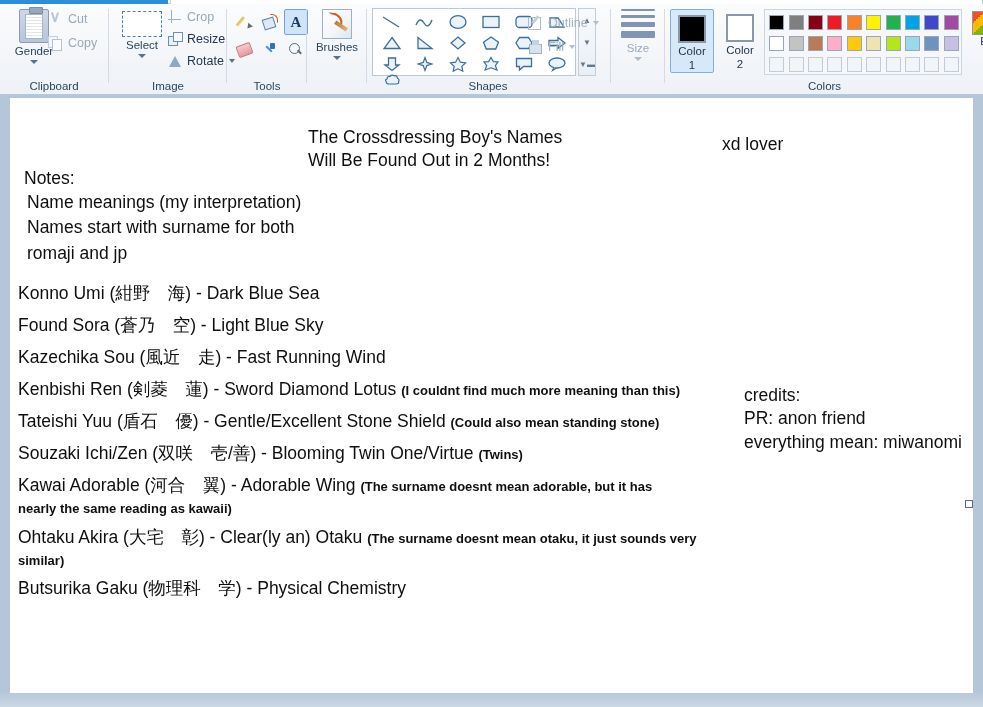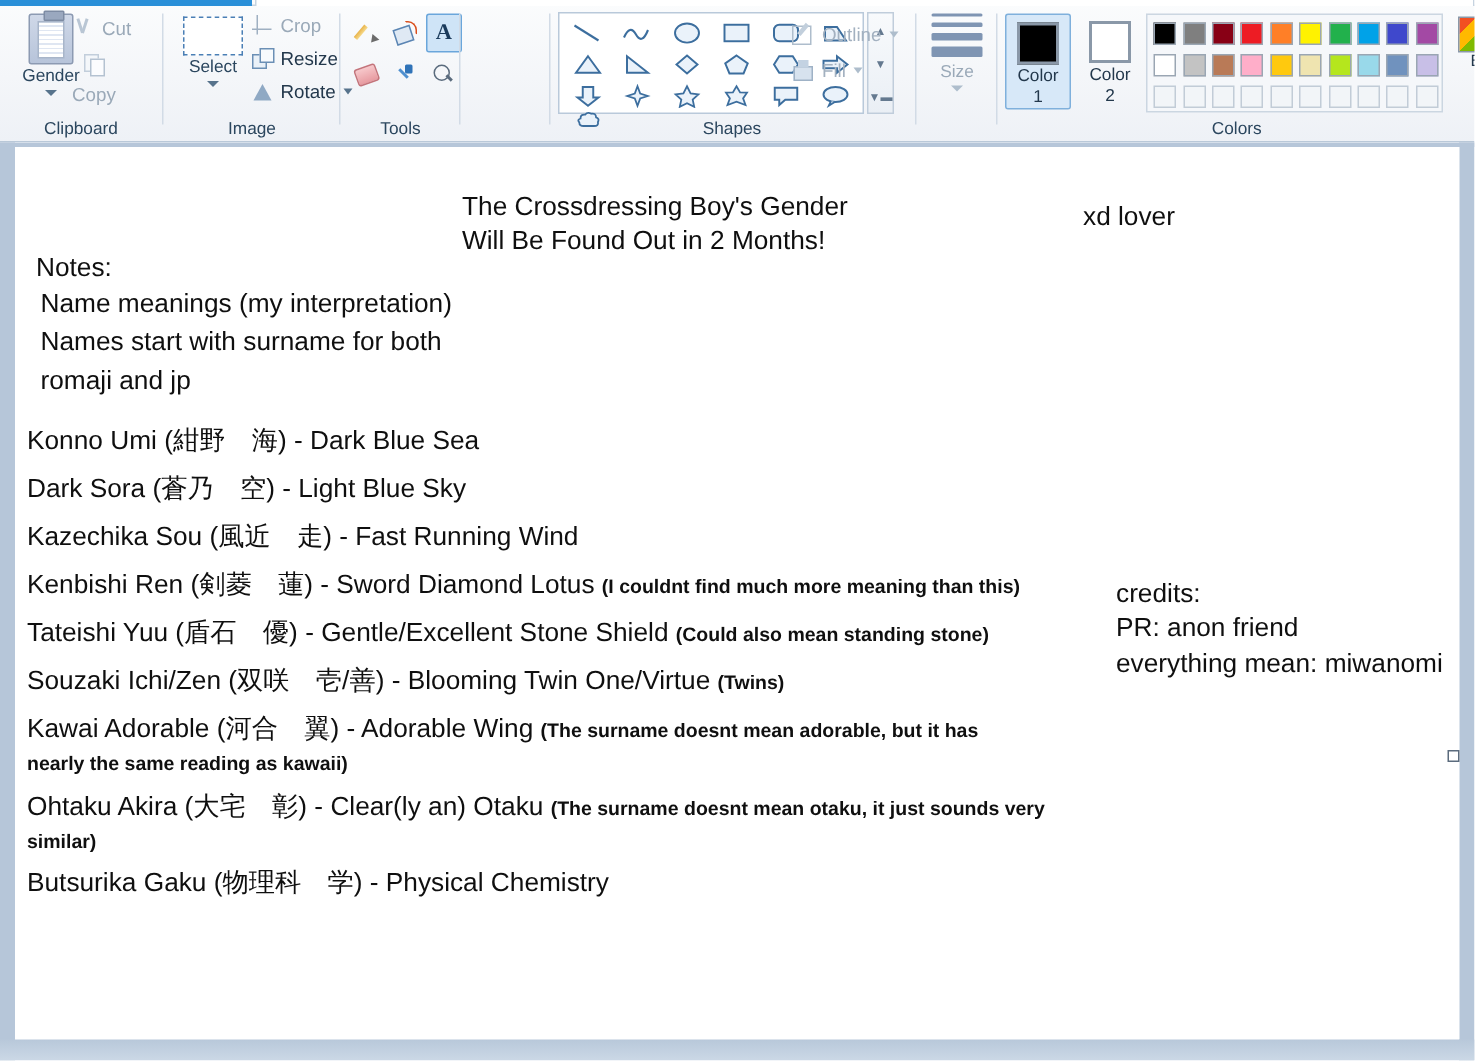--- a/index.html
+++ b/index.html
@@ -70,21 +70,21 @@
   .paste-label { font-size: 11.5px; color:#2b465e; margin-top:2px; }
   .caret-sm {
     width:0;height:0;border-left:4px solid transparent;border-right:4px solid transparent;
     border-top:4px solid #57738c; margin:3px auto 0;
   }
   .cut-row, .copy-row {
     position:absolute; left:48px; font-size:12.5px; color:#9aa9b8; cursor:pointer;
     display:flex; align-items:center; gap:6px;
   }
   .cut-row { top:7px; }
-  .copy-row { top:31px;flex-direction:column; }
+  .copy-row { top:31px; }
   .ico-scissors { width:14px;height:14px; position:relative; }
   .ico-scissors::before, .ico-scissors::after{
     content:""; position:absolute; left:6px; top:0; width:1.6px; height:10px;
     background:#b9c6d4; transform-origin:bottom center;
   }
   .ico-scissors::before{ transform:rotate(18deg); }
   .ico-scissors::after{ transform:rotate(-18deg); }
   .ico-copy { width:14px;height:14px;position:relative; }
   .ico-copy::before{
     content:"";position:absolute;left:0;top:0;width:8px;height:10px;
@@ -336,20 +336,27 @@
             <span class="ico-dropper"></span>
           </div>
         <div class="tool-cell">
             <span class="ico-mag"></span>
           </div>
       </div>
       <div class="group-label">Tools</div>
     </div>
     <div class="group-sep" style="left:306px"></div>
 
+    <div class="group" id="g-brushes">
+      <div class="brush-btn">
+        <div class="brush-icon"></div>
+        <div class="paste-label">Brushes</div>
+        <div class="caret-sm"></div>
+      </div>
+    </div>
     <div class="group-sep" style="left:366px"></div>
 
     <div class="group" id="g-shapes">
       <div class="shape-box">
         <div class="shape-grid">
           <div class="sh">
               <svg width="22" height="16" viewBox="0 0 22 16">
                 <line x1="2" y1="3" x2="18" y2="13" stroke="#3c6e9e" stroke-width="1.4"></line>
               </svg>
             </div>
@@ -593,32 +600,32 @@
       </div>
       <div class="group-label">Colors</div>
     </div>
   </div>
 
   <div class="workspace">
     <div class="canvas-outer">
       <div class="canvas-strip-top"></div>
       <div class="canvas-paper">
 
-        <div class="txt t-main" style="left:298px; top:29px;">The Crossdressing Boy's Gender</div>
+        <div class="txt t-main" style="left:298px; top:29px;">The Crossdressing Boy's Names</div>
         <div class="txt t-main" style="left:298px; top:52px;">Will Be Found Out in 2 Months!</div>
 
         <div class="txt t-main" style="left:712px; top:36px;">xd lover</div>
 
         <div class="txt t-main" style="left:14px; top:70px;">Notes:</div>
         <div class="txt t-main" style="left:17px; top:94px;">Name meanings (my interpretation)</div>
         <div class="txt t-main" style="left:17px; top:119px;">Names start with surname for both</div>
         <div class="txt t-main" style="left:17px; top:145px;">romaji and jp</div>
 
         <div class="txt t-main" style="left:8px; top:183px;"><span>Konno Umi (紺野　海) - Dark Blue Sea</span></div>
-        <div class="txt t-main" style="left:8px; top:215px;"><span>Dark Sora (蒼乃　空) - Light Blue Sky</span></div>
+        <div class="txt t-main" style="left:8px; top:215px;"><span>Found Sora (蒼乃　空) - Light Blue Sky</span></div>
         <div class="txt t-main" style="left:8px; top:247px;"><span>Kazechika Sou (風近　走) - Fast Running Wind</span></div>
         <div class="txt t-main" style="left:8px; top:279px;"><span>Kenbishi Ren (剣菱　蓮) - Sword Diamond Lotus</span> <span class="t-note">(I couldnt find much more meaning than this)</span></div>
         <div class="txt t-main" style="left:8px; top:311px;text-align:center;"><span>Tateishi Yuu (盾石　優) - Gentle/Excellent Stone Shield</span> <span class="t-note">(Could also mean standing stone)</span></div>
         <div class="txt t-main" style="left:8px; top:343px;"><span>Souzaki Ichi/Zen (双咲　壱/善) - Blooming Twin One/Virtue</span> <span class="t-note">(Twins)</span></div>
         <div class="txt t-main wrapline" style="left:8px; top:375px; width:660px;"><span>Kawai Adorable (河合　翼) - Adorable Wing</span> <span class="t-note">(The surname doesnt mean adorable, but it has nearly the same reading as kawaii)</span></div>
         <div class="txt t-main wrapline" style="left:8px; top:427px; width:680px;"><span>Ohtaku Akira (大宅　彰) - Clear(ly an) Otaku</span> <span class="t-note">(The surname doesnt mean otaku, it just sounds very similar)</span></div>
         <div class="txt t-main" style="left:8px; top:478px;"><span>Butsurika Gaku (物理科　学) - Physical Chemistry</span></div>
 
         <div class="txt t-main" style="left:734px; top:287px;">credits:</div>
         <div class="txt t-main" style="left:734px; top:310px;">PR: anon friend</div>

